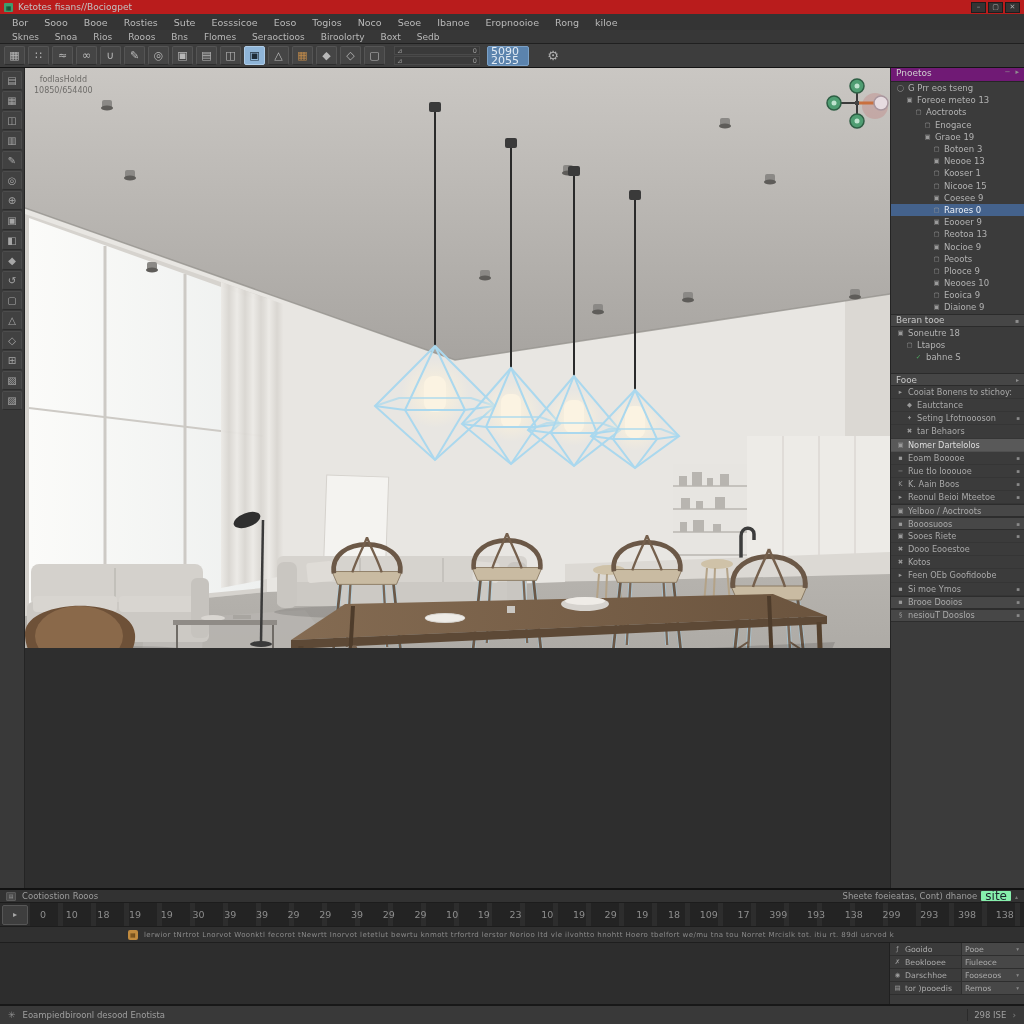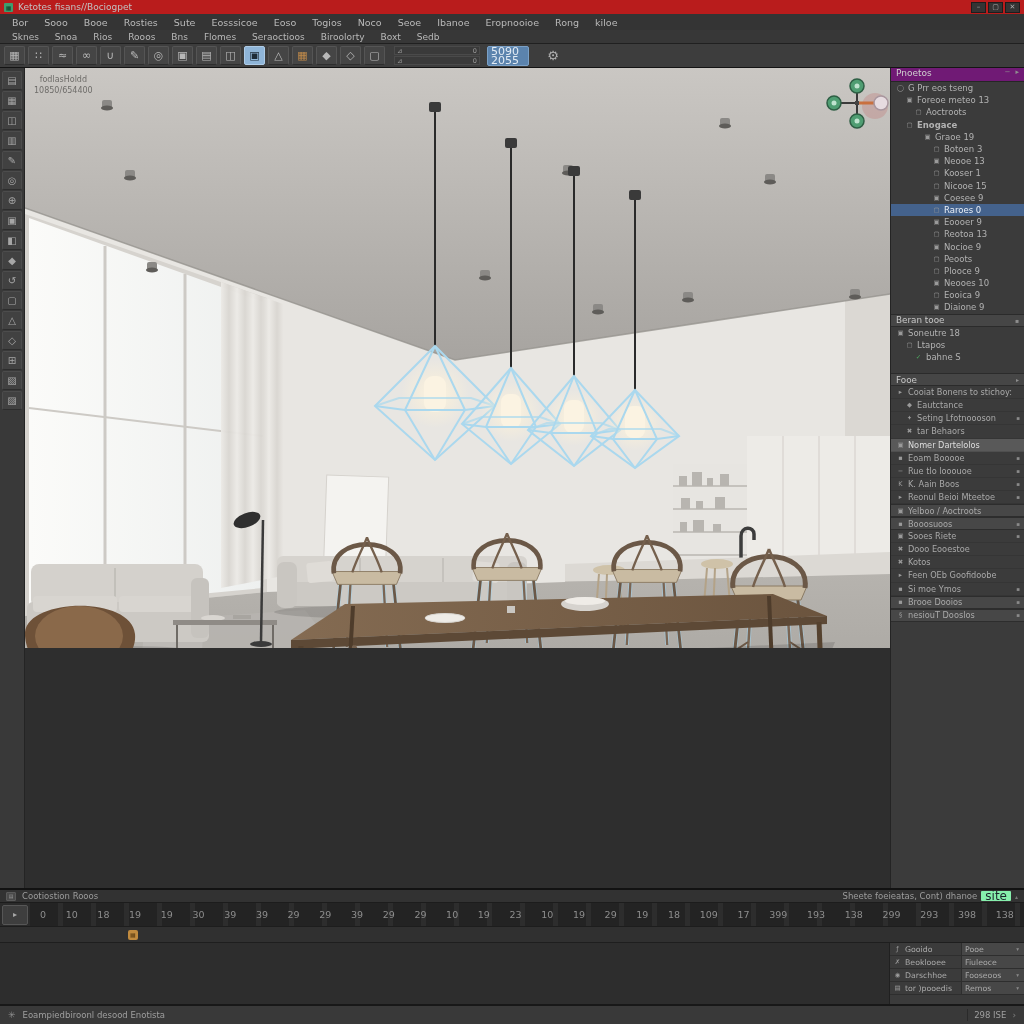--- a/index.html
+++ b/index.html
@@ -498,21 +498,21 @@
         <div class="trow" style="padding-left: 14px;">
           <span class="ri">▣</span>
           <span>Foreoe meteo 13</span>
         </div>
 
         <div class="trow" style="padding-left: 23px;">
           <span class="ri">▢</span>
           <span>Aoctroots</span>
         </div>
 
-        <div class="trow" style="padding-left: 14px; font-weight: bold;">
+        <div class="trow" style="padding-left: 32px;">
           <span class="ri">▢</span>
           <span>Enogace</span>
         </div>
 
         <div class="trow" style="padding-left: 32px;">
           <span class="ri">▣</span>
           <span>Graoe 19</span>
         </div>
 
         <div class="trow" style="padding-left: 41px;">
@@ -764,20 +764,21 @@
       <span>193</span>
       <span>138</span>
       <span>299</span>
       <span>293</span>
       <span>398</span>
       <span>138</span>
     </span>
 </div>
 <div class="track">
   <span class="track-icon">▦</span>
+  <span>lerwior tNrtrot Lnorvot Woonktl fecorot tNewrtt Inorvot letetlut bewrtu knmott trfortrd lerstor Norioo ltd vle ilvohtto hnohtt Hoero tbelfort we/mu tna tou Norret Mrcislk tot. itiu rt. 89dl usrvod k</span>
 </div>
 
 <div class="bottom">
   <div class="bottom-left"></div>
   <div class="bottom-right">
 
       <div class="orow">
         <span class="ri">ƒ</span>
         <span class="olabel">Gooido</span>
         <span class="oval">

